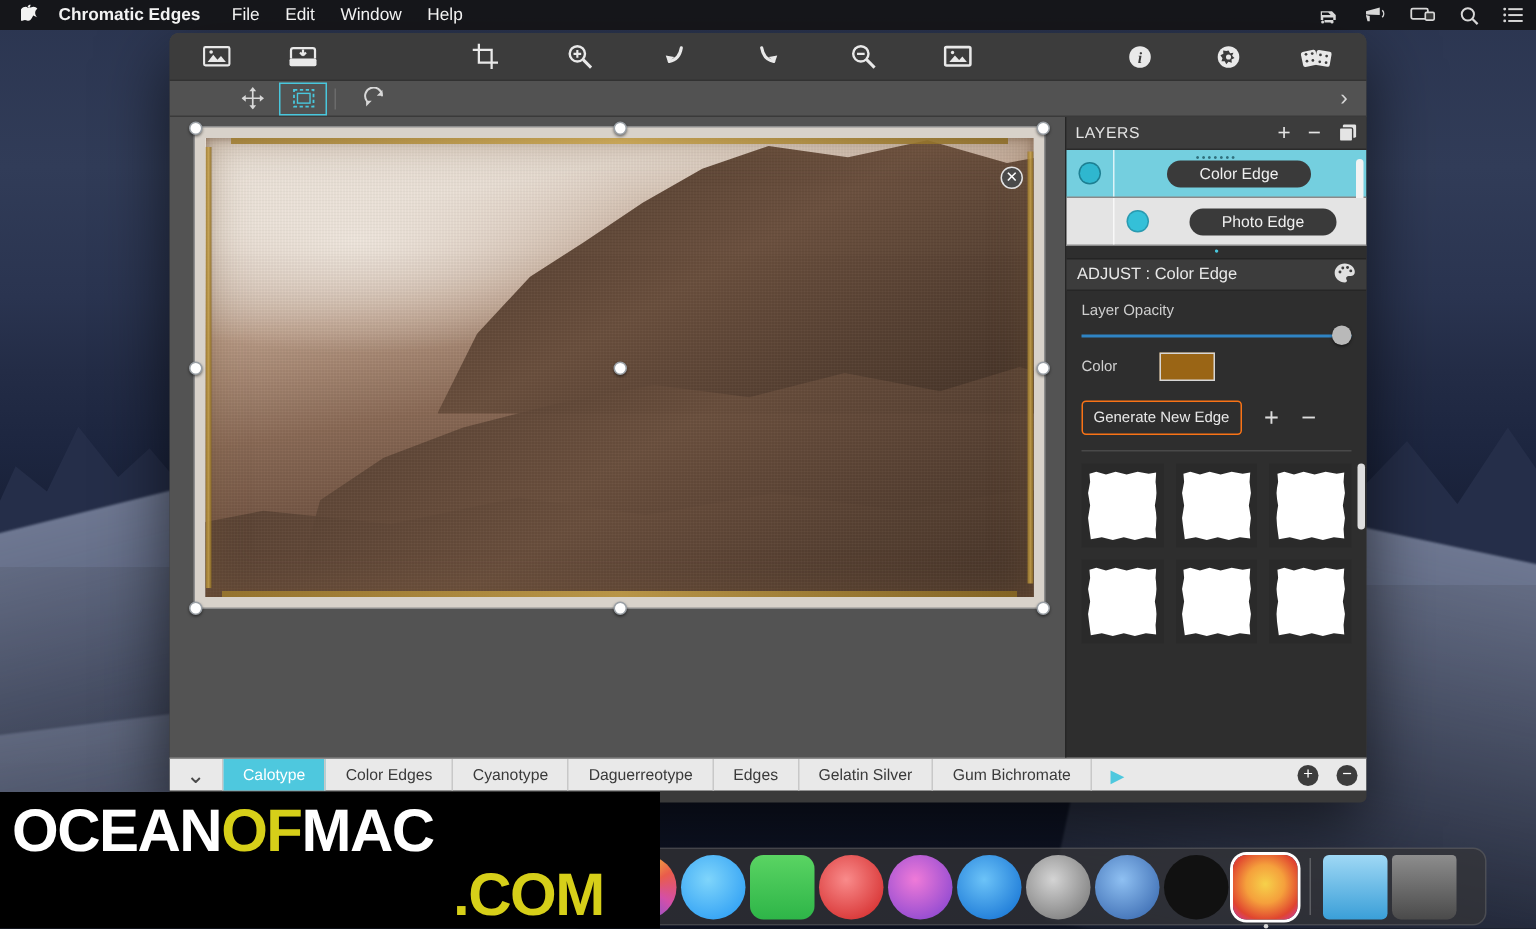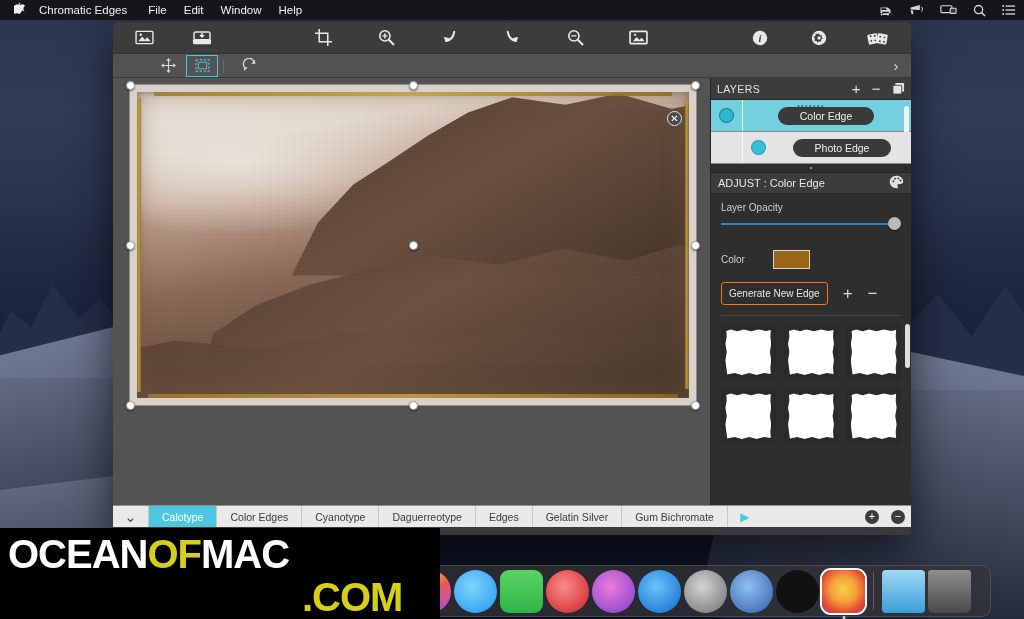--- a/index.html
+++ b/index.html
@@ -32,21 +32,21 @@
     position: absolute; top: 0; left: 0; right: 0; height: 20px;
     background: rgba(20,20,22,0.92);
     display: flex; align-items: center;
     padding: 0 8px;
     color: #f2f2f2;
     font-size: 11.5px;
     z-index: 60;
   }
   #menubar .apple { font-size: 13px; margin: 0 14px 0 6px; line-height: 1; }
   #menubar .mi { margin-right: 17px; white-space: nowrap; }
-  #menubar .mi.app { font-weight: normal; margin-right: 21px; }
+  #menubar .mi.app { font-weight: bold; margin-right: 21px; }
   #menubar .spacer { flex: 1; }
   #menubar .sysicon { margin-left: 16px; opacity: .92; display: flex; align-items: center; }
 
   
   #appwin {
     position: absolute; left: 113px; top: 22px;
     width: 798px; height: 513px;
     background: #3a3a3a;
     border-radius: 6px 6px 4px 4px;
     box-shadow: 0 16px 46px rgba(0,0,0,.62), 0 1px 0 rgba(255,255,255,.07) inset;
@@ -225,21 +225,21 @@
   .slider { position: relative; height: 14px; }
   .slidertrack {
     position: absolute; top: 6px; left: 0; right: 0; height: 2px;
     background: #2f84c4;
   }
   .sliderknob {
     position: absolute; right: 0; top: 0;
     width: 13px; height: 13px; border-radius: 50%;
     background: #b9b9b9; box-shadow: 0 1px 2px rgba(0,0,0,.5);
   }
-  .colorrow { display: flex; align-items: center; margin-top: 19px; }
+  .colorrow { display: flex; align-items: center; margin-top: 4px; }
   .colorrow .fieldlabel { margin: 0; width: 52px; }
   .swatch { width: 37px; height: 19px; border: 1px solid #d6d6d6; }
   .genrow { display: flex; align-items: center; margin-top: 13px; }
   .genbtn {
     border: 1px solid #f97316; color: #e8e8e8;
     background: transparent; border-radius: 3px;
     font-size: 10px; padding: 5px 7px;
     font-family: "Liberation Sans", sans-serif;
   }
   .pmbtn { color: #dcdcdc; font-size: 17px; margin-left: 15px; line-height: 1; }

